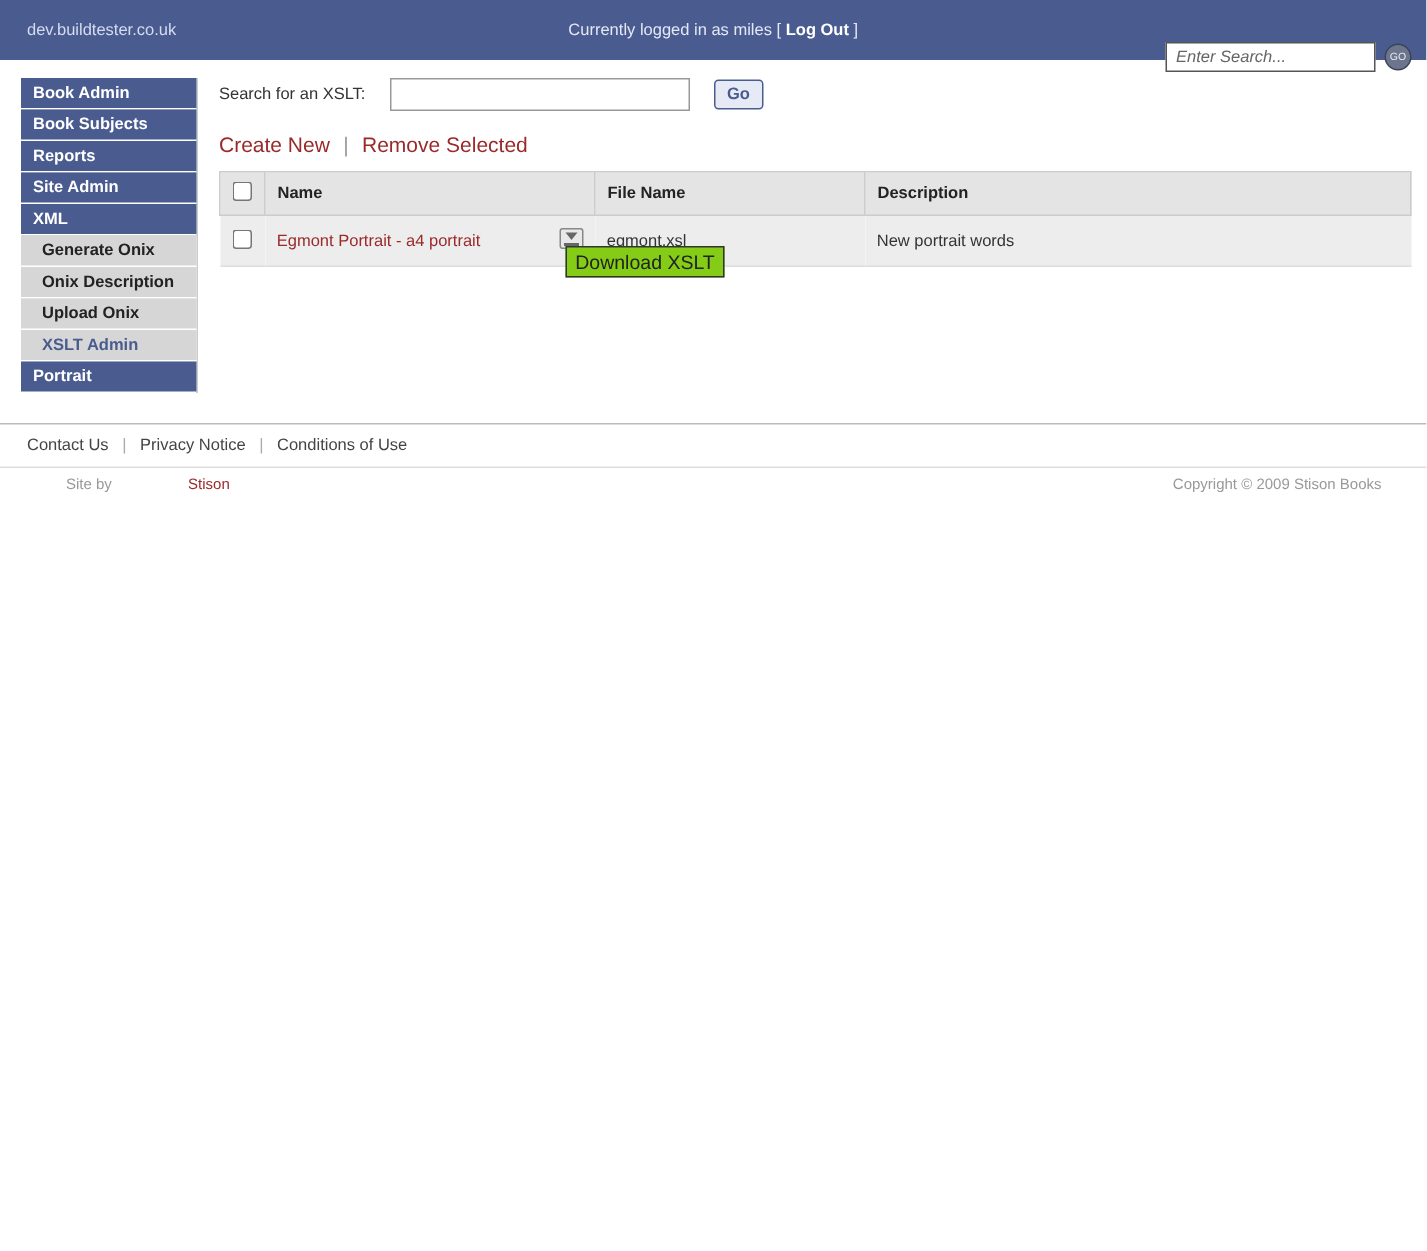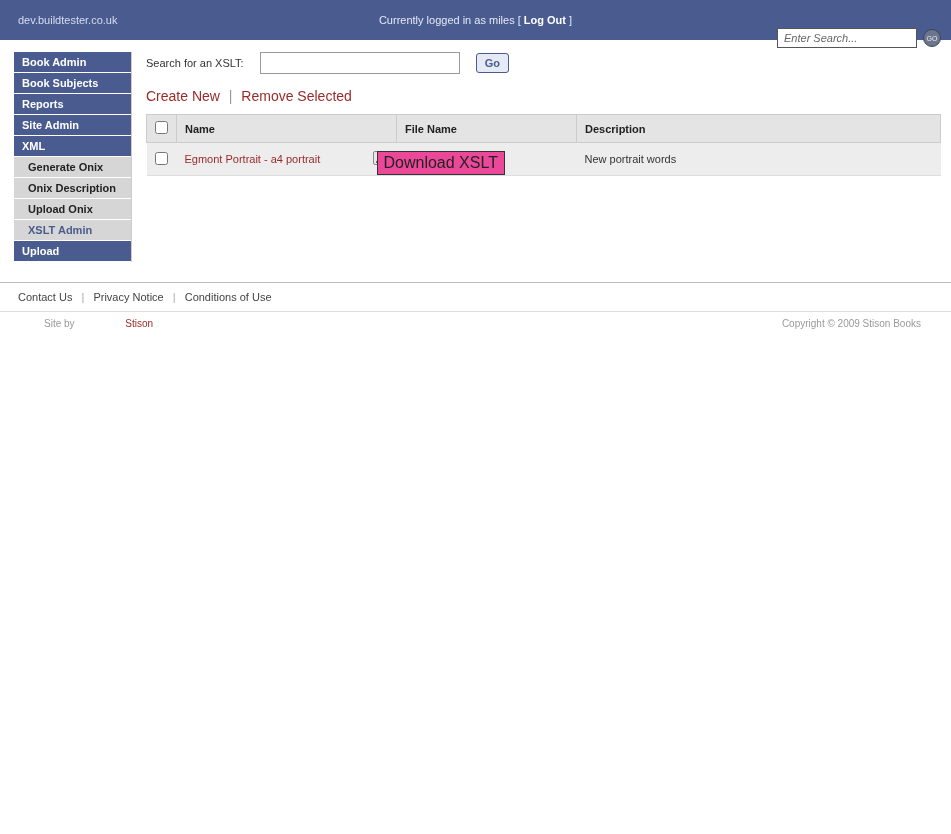--- a/index.html
+++ b/index.html
@@ -178,26 +178,26 @@
   position: absolute;
   bottom: 1px; left: 2px; right: 2px;
   height: 2px;
   background: #666;
 }
 .tooltip-wrap {
   position: relative;
 }
 .tooltip {
   position: absolute;
-  top: 0;
+  top: 12px;
   left: 4px;
-  background: #ec4899;
+  background: #84cc16;
   border: 1px solid #333;
   padding: 2px 6px;
-  font-size: 16px;
+  font-size: 13px;
   color: #222;
   white-space: nowrap;
   z-index: 10;
 }
 .footer-links {
   border-top: 1px solid #bbb;
   margin-top: 20px;
   padding: 8px 18px;
   font-size: 11px;
   color: #444;
@@ -233,21 +233,21 @@
   <div class="sidebar">
     <div class="item side-section">Book Admin</div>
     <div class="item side-section">Book Subjects</div>
     <div class="item side-section">Reports</div>
     <div class="item side-section">Site Admin</div>
     <div class="item side-section">XML</div>
     <div class="item side-sub">Generate Onix</div>
     <div class="item side-sub">Onix Description</div>
     <div class="item side-sub">Upload Onix</div>
     <div class="item side-sub active">XSLT Admin</div>
-    <div class="item side-section">Upload</div>
+    <div class="item side-section">Portrait</div>
   </div>
 
   <div class="main">
     <div class="search-row">
       <label>Search for an XSLT:</label>
       <input class="xslt-input" style="">
       <button class="go-btn">Go</button>
     </div>
 
     <div class="actions">

